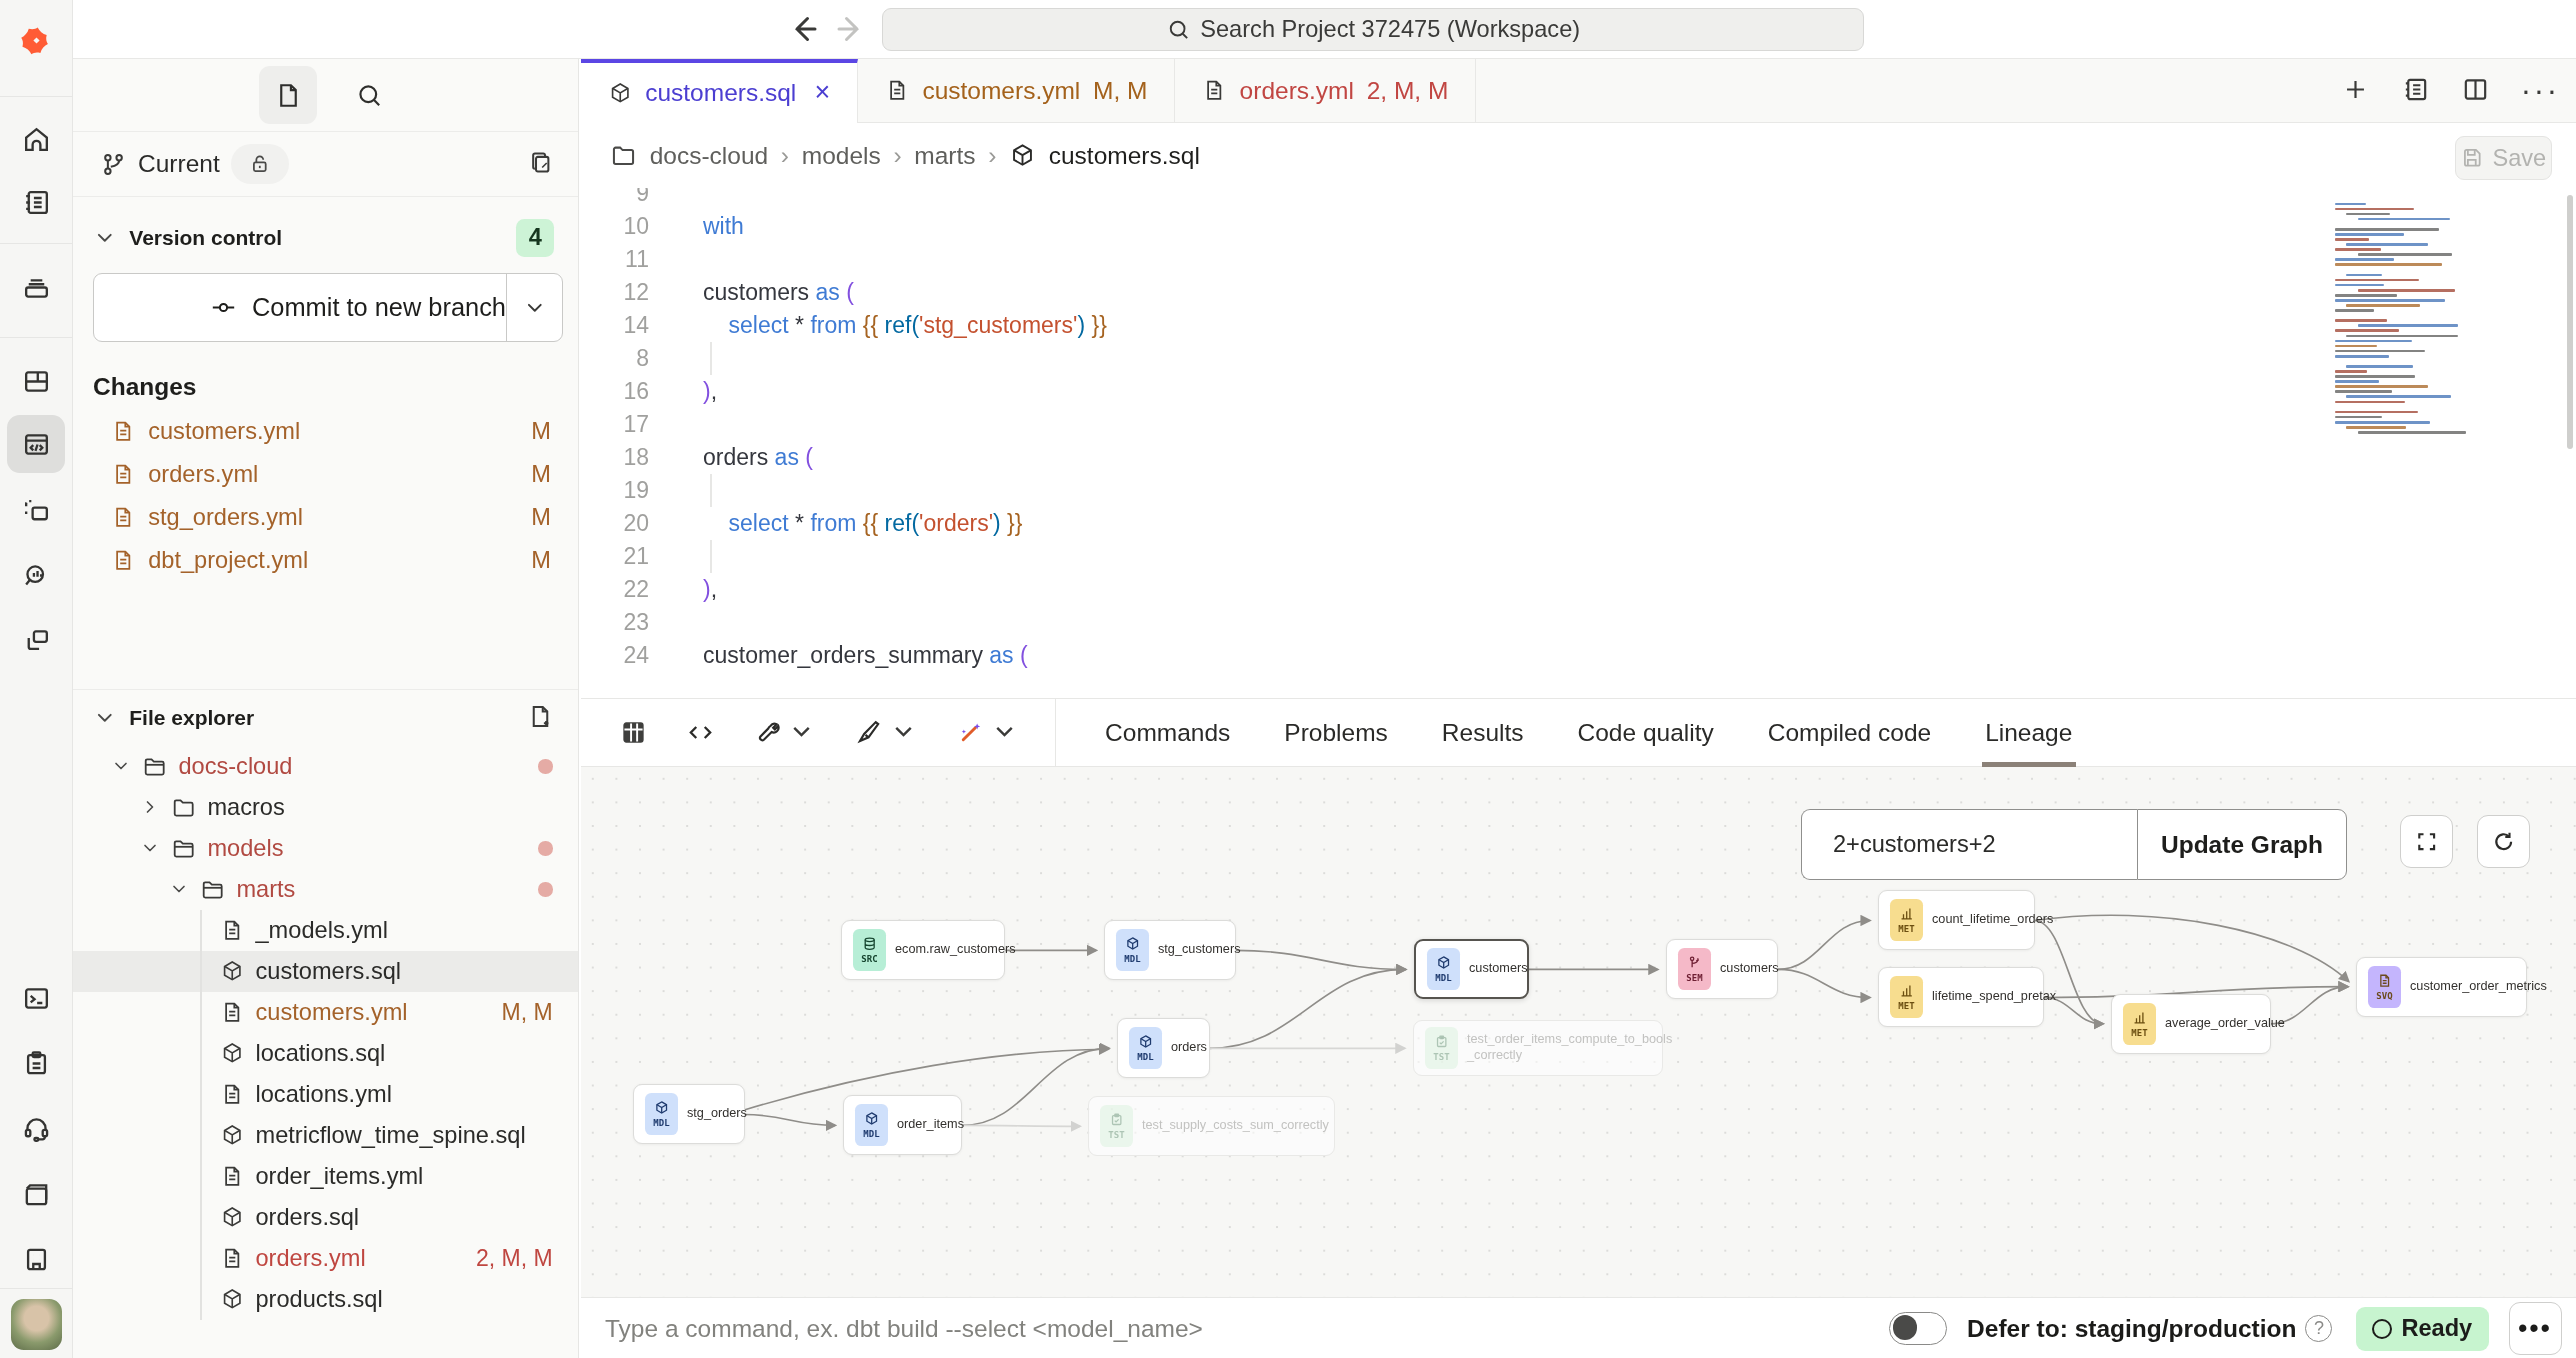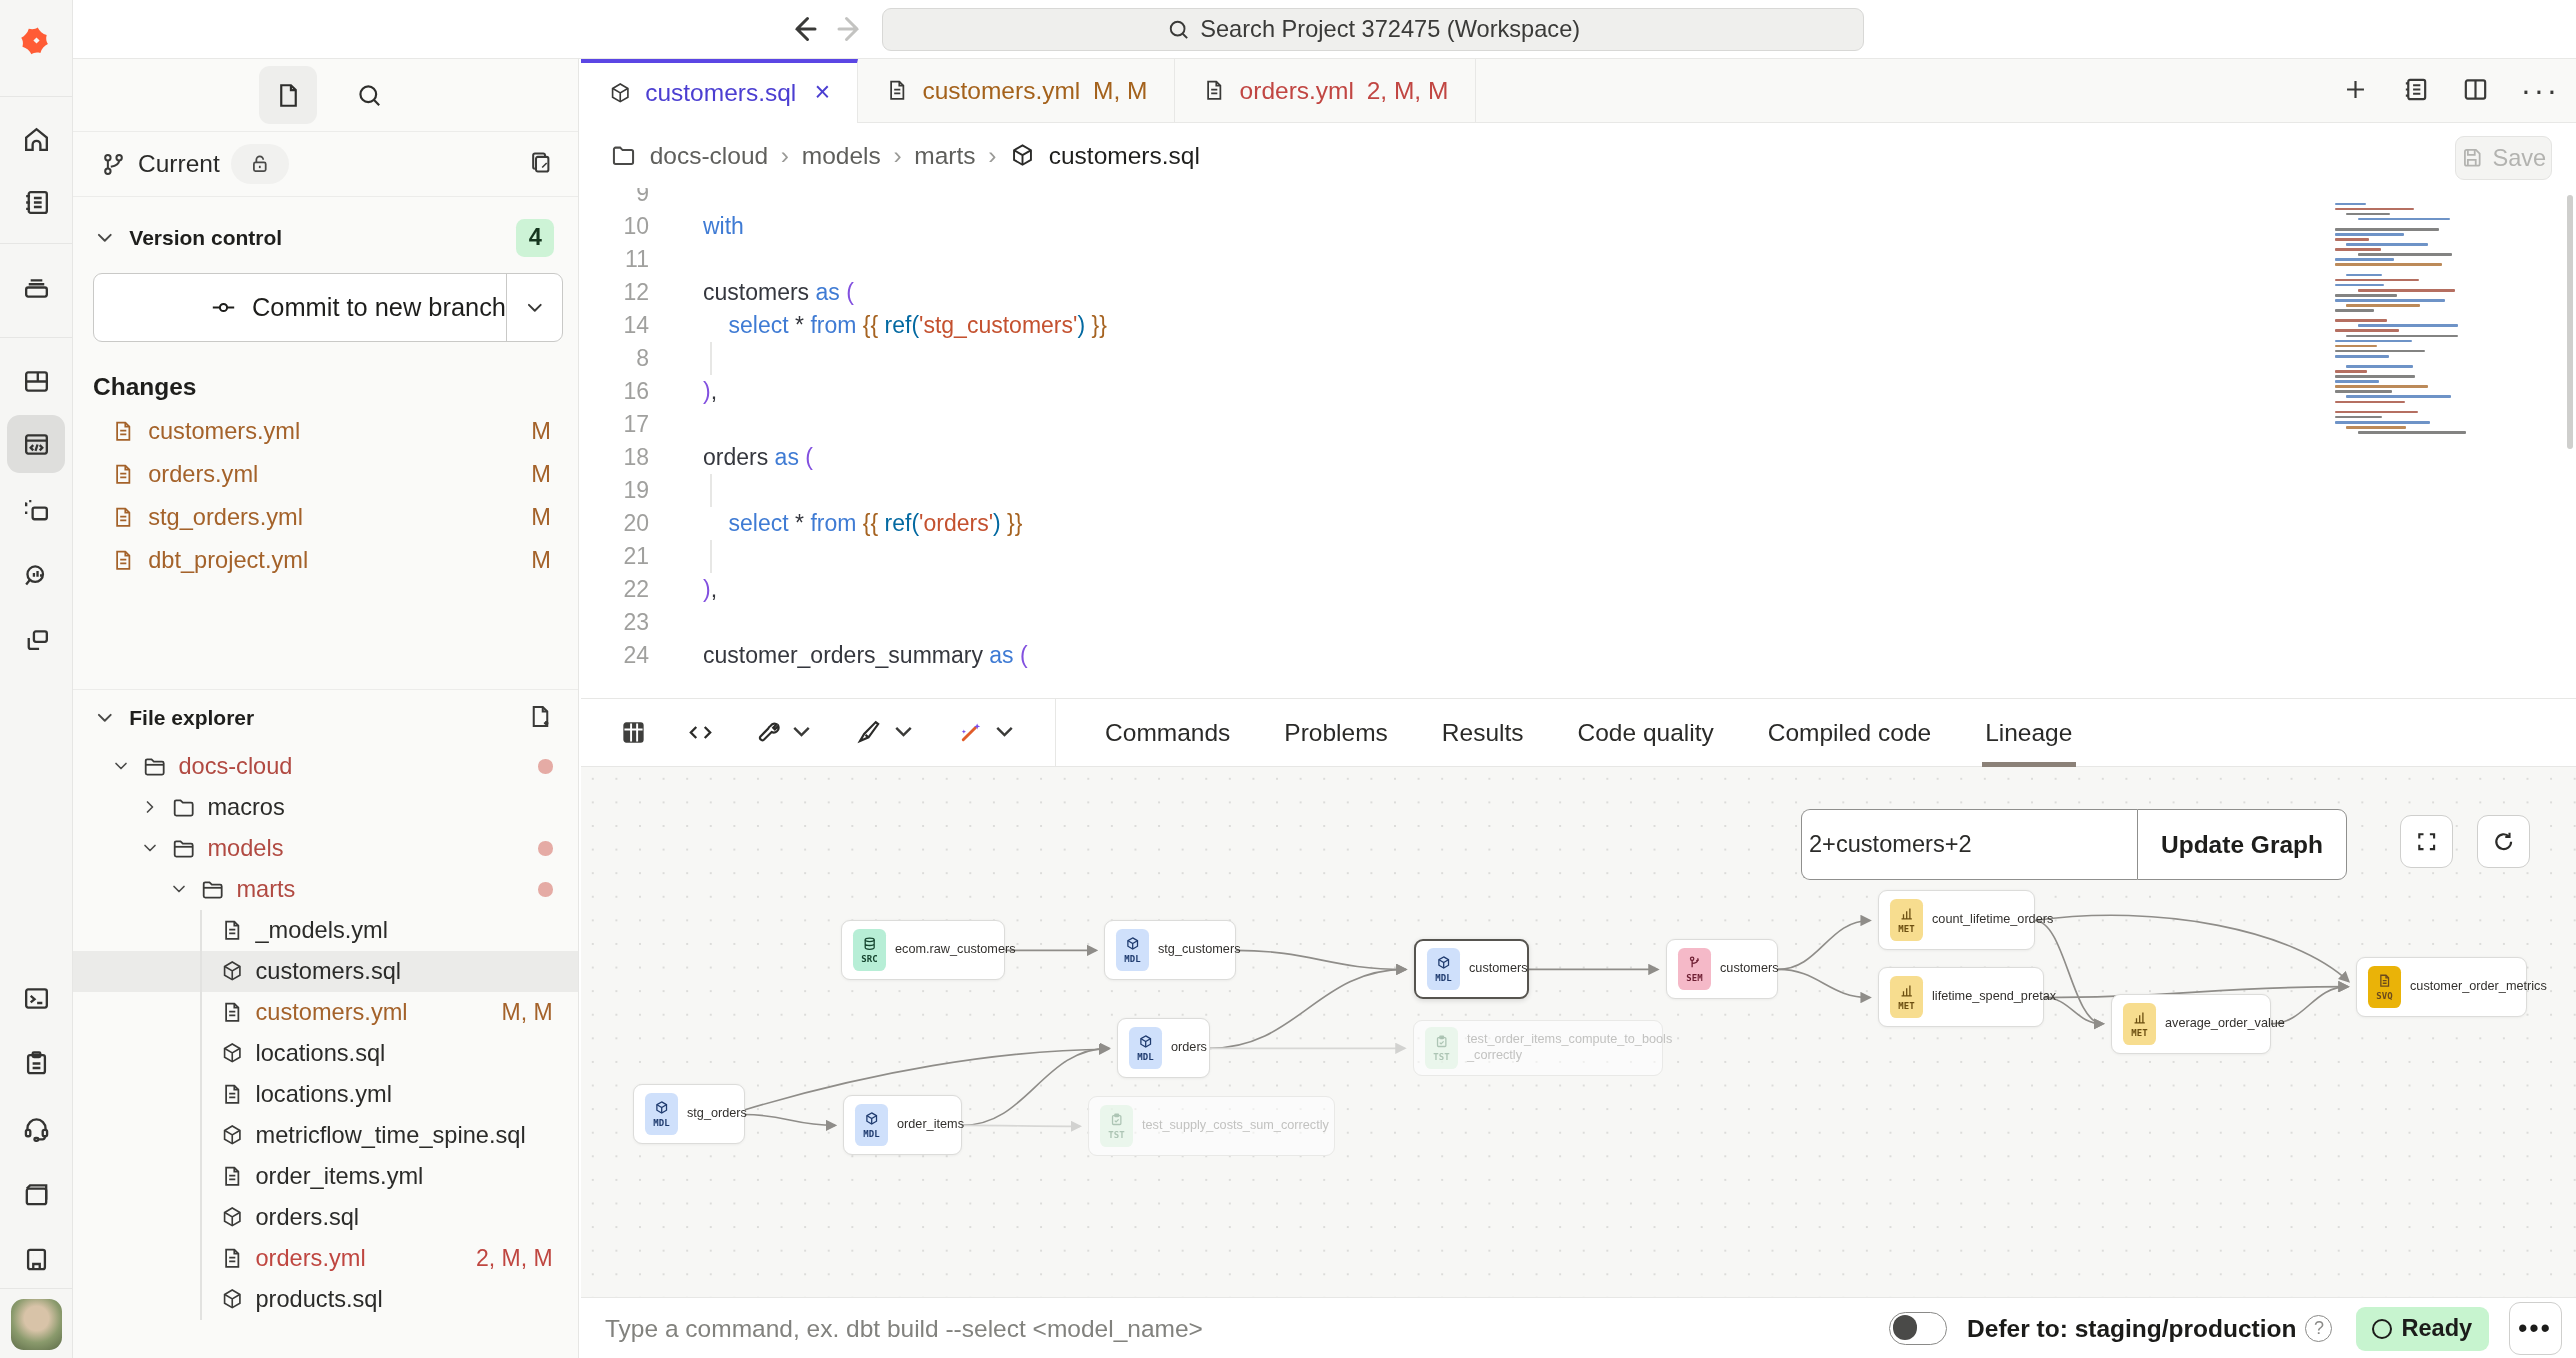--- a/index.html
+++ b/index.html
@@ -92,21 +92,21 @@
   .pt-ic .dd{margin-left:5.4px;color:#3a3a38;}
   #pt-divider{width:0.9px;height:69px;background:#e7e7e5;margin-left:36px;}
   #panel-tabs{display:flex;align-items:center;height:100%;margin-left:22px;}
   .ptab{font-size:24.5px;color:#2a2a28;padding:0 27px;height:100%;display:flex;align-items:center;position:relative;}
   .ptab.active::after{content:"";position:absolute;left:23.6px;right:23.6px;bottom:-0.9px;height:4.5px;background:#8b8178;}
 
   
   #lineage{position:relative;width:1995px;height:530px;background:#f7f7f5;
     background-image:radial-gradient(#dcdcda 1.5px,transparent 1.5px);background-size:23.6px 23.6px;overflow:hidden;}
   #lin-toolbar{position:absolute;left:1220px;top:42px;display:flex;align-items:center;}
-  #lin-input{width:336px;height:71px;background:#fff;border:0.9px solid #8f8f8d;border-right:none;border-radius:9px 0 0 9px;display:flex;align-items:center;padding-left:7px;font-size:23.6px;color:#2b2b29;}
+  #lin-input{width:336px;height:71px;background:#fff;border:0.9px solid #8f8f8d;border-right:none;border-radius:9px 0 0 9px;display:flex;align-items:center;padding-left:31px;font-size:23.6px;color:#2b2b29;}
   #lin-update{width:210px;height:71px;background:#fff;border:0.9px solid #8f8f8d;border-radius:0 9px 9px 0;display:flex;align-items:center;justify-content:center;font-size:24.5px;font-weight:700;color:#1e1e1c;}
   #lin-full{position:absolute;left:1819px;top:48px;}
   #lin-refresh{position:absolute;left:1896px;top:48px;}
   .sq-btn{width:53px;height:53px;background:#fff;border:0.9px solid #cfcfcd;border-radius:11px;display:flex;align-items:center;justify-content:center;color:#2b2b29;}
   #edges{position:absolute;left:0;top:0;}
   .lnode{position:absolute;background:#fff;border:0.9px solid #dcdcda;border-radius:9px;box-shadow:0 0.9px 2.7px rgba(0,0,0,.05);display:flex;align-items:center;gap:9px;padding:0 11px;}
   .lnode.selected{border:2.3px solid #56544f;box-shadow:0 1.8px 5.4px rgba(0,0,0,.12);}
   .lnode.faded{border-color:#e9e9e7;background:rgba(255,255,255,.55);box-shadow:none;}
   .lnode .tile{flex:0 0 auto;width:33px;height:42px;border-radius:6.3px;display:flex;flex-direction:column;align-items:center;justify-content:center;gap:1.8px;}
   .lnode .tile .tl{font-size:9px;font-weight:700;font-family:"DejaVu Sans Mono",monospace;}
@@ -949,21 +949,21 @@
           <div class="lnode  " style="left:1530px;top:227px;width:160px;height:60px">
      <span class="tile" style="background:#f7dd8f;color:#6b4e10">
               <svg viewBox="0 0 24 24" width="15.4" height="15.4" fill="none" stroke="currentColor" stroke-width="2">
                 <path d="M4 20h16M7 20v-7M12 20V8M17 20V4"></path>
               </svg>
               <span class="tl">MET</span>
             </span>
      <span class="nlabel">average_order_value</span>
    </div>
           <div class="lnode  " style="left:1775px;top:190px;width:171px;height:60px">
-     <span class="tile" style="background:#eab308;color:#6b4a1c">
+     <span class="tile" style="background:#c4b5fd;color:#6b4a1c">
               <svg viewBox="0 0 24 24" width="15.4" height="15.4" fill="none" stroke="currentColor" stroke-width="2">
                 <path d="M6 3.5h8l4 4v13H6z"></path>
                 <path d="M14 3.5v4h4M9 12h6M9 16h6"></path>
               </svg>
               <span class="tl">SVQ</span>
             </span>
      <span class="nlabel">customer_order_metrics</span>
    </div>
         </div>
       <div id="lin-toolbar">

